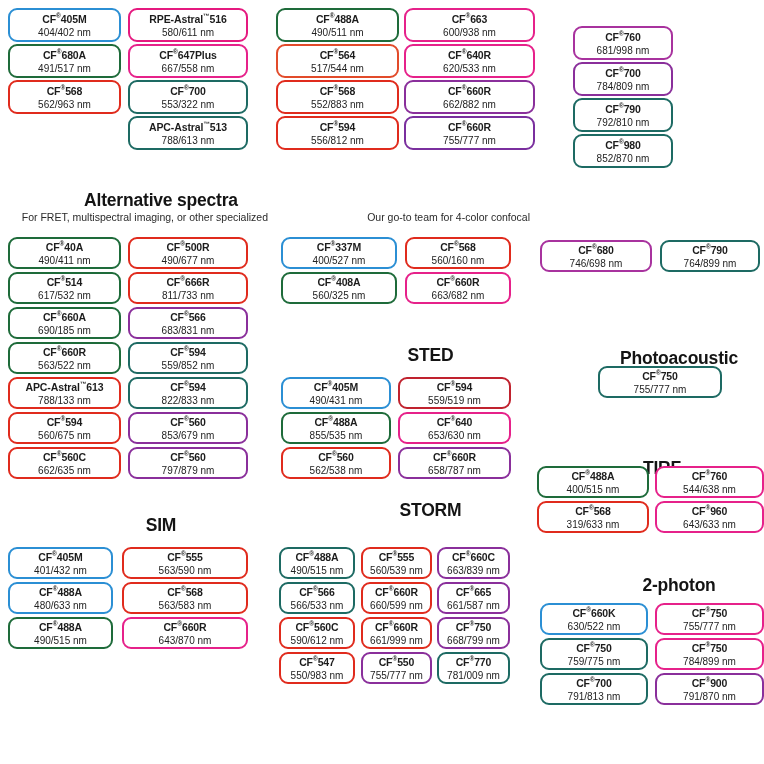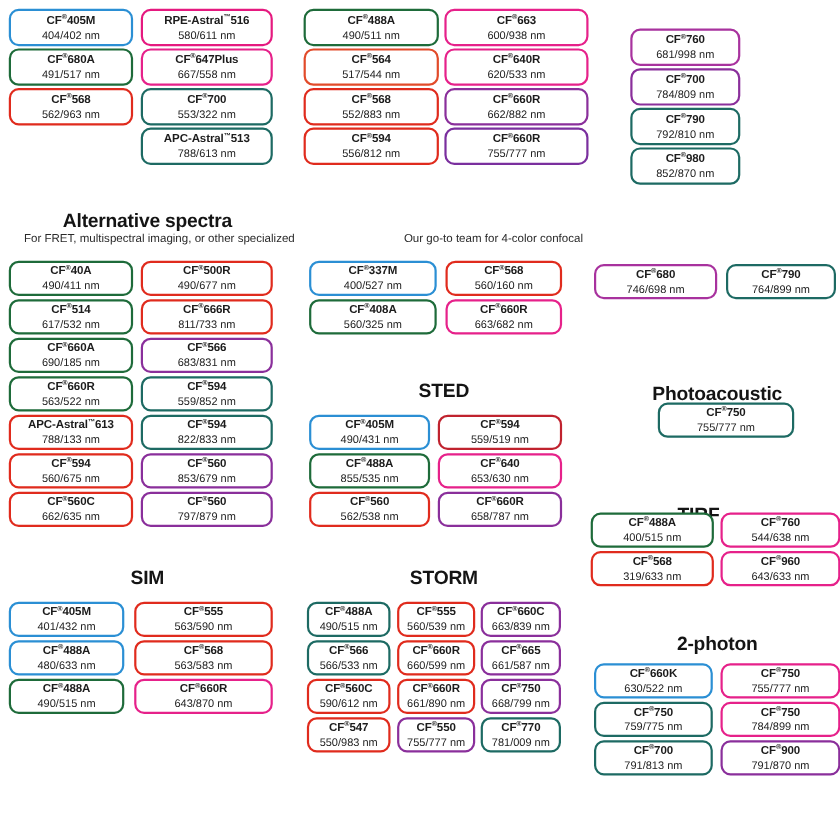--- a/index.html
+++ b/index.html
@@ -49,20 +49,21 @@
 
   
   .sec-title{
     position:absolute;
     font-size:17.5px;
     font-weight:bold;
     color:#141414;
     text-align:center;
     white-space:nowrap;
     letter-spacing:-0.2px;
+    padding-left:27px;
   }
   .sec-sub{
     position:absolute;
     font-size:10.5px;
     font-weight:normal;
     color:#2a2a2a;
     text-align:right;
     white-space:nowrap;
   }
   .sec-title.two-line{white-space:normal;line-height:1.15;margin-top:38px;}
@@ -281,21 +282,21 @@
       <div class="pill" style="left: 122px; top: 582px; width: 126px; height: 32px; border-color: rgb(224, 43, 29);">
         <div class="nm-name">CF<span class="tm">®</span><span>568</span></div>
         <div class="nm-val">563/583 nm</div>
       </div>
       <div class="pill" style="left: 122px; top: 617px; width: 126px; height: 32px; border-color: rgb(230, 33, 138);">
         <div class="nm-name">CF<span class="tm">®</span><span>660R</span></div>
         <div class="nm-val">643/870 nm</div>
       </div>
     </div>
 
-  <div class="sec-title" style="left:277px;top:515px;width:253px;">STORM</div>
+  <div class="sec-title" style="left:277px;top:500px;width:253px;">STORM</div>
   <div id="sec-storm">
       <div class="pill" style="left: 279px; top: 547px; width: 76px; height: 32px; border-color: rgb(29, 106, 99);">
         <div class="nm-name">CF<span class="tm">®</span><span>488A</span></div>
         <div class="nm-val">490/515 nm</div>
       </div>
       <div class="pill" style="left: 279px; top: 582px; width: 76px; height: 32px; border-color: rgb(29, 106, 99);">
         <div class="nm-name">CF<span class="tm">®</span><span>566</span></div>
         <div class="nm-val">566/533 nm</div>
       </div>
       <div class="pill" style="left: 279px; top: 617px; width: 76px; height: 32px; border-color: rgb(224, 43, 29);">
@@ -309,21 +310,21 @@
       <div class="pill" style="left: 361px; top: 547px; width: 71px; height: 32px; border-color: rgb(224, 43, 29);">
         <div class="nm-name">CF<span class="tm">®</span><span>555</span></div>
         <div class="nm-val">560/539 nm</div>
       </div>
       <div class="pill" style="left: 361px; top: 582px; width: 71px; height: 32px; border-color: rgb(224, 43, 29);">
         <div class="nm-name">CF<span class="tm">®</span><span>660R</span></div>
         <div class="nm-val">660/599 nm</div>
       </div>
       <div class="pill" style="left: 361px; top: 617px; width: 71px; height: 32px; border-color: rgb(224, 43, 29);">
         <div class="nm-name">CF<span class="tm">®</span><span>660R</span></div>
-        <div class="nm-val">661/890 nm</div>
+        <div class="nm-val">661/999 nm</div>
       </div>
       <div class="pill" style="left: 361px; top: 652px; width: 71px; height: 32px; border-color: rgb(138, 47, 155);">
         <div class="nm-name">CF<span class="tm">®</span><span>550</span></div>
         <div class="nm-val">755/777 nm</div>
       </div>
       <div class="pill" style="left: 437px; top: 547px; width: 73px; height: 32px; border-color: rgb(138, 47, 155);">
         <div class="nm-name">CF<span class="tm">®</span><span>660C</span></div>
         <div class="nm-val">663/839 nm</div>
       </div>
       <div class="pill" style="left: 437px; top: 582px; width: 73px; height: 32px; border-color: rgb(138, 47, 155);">

